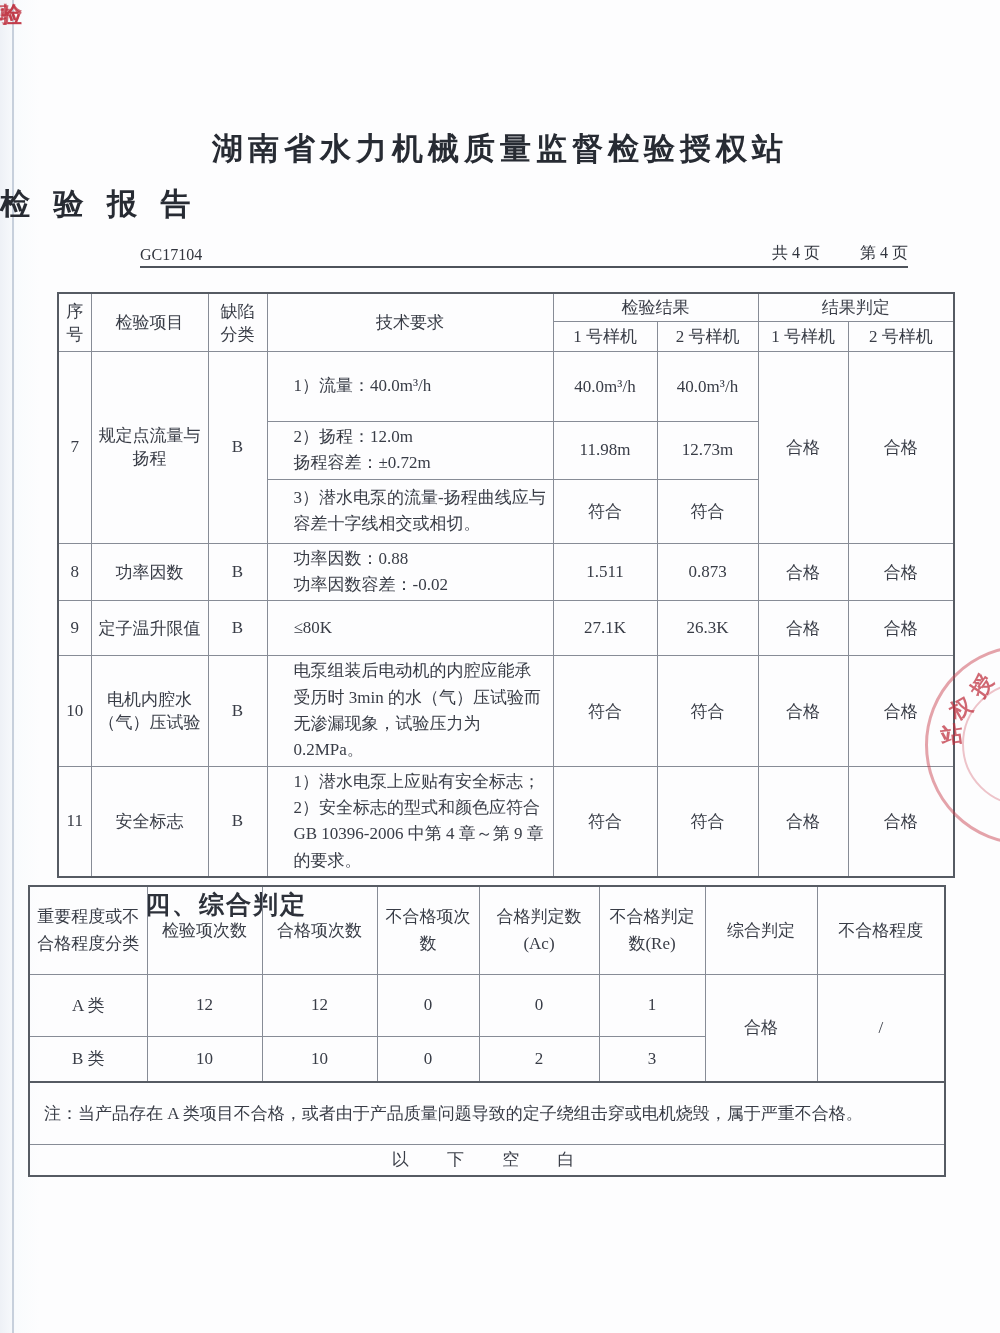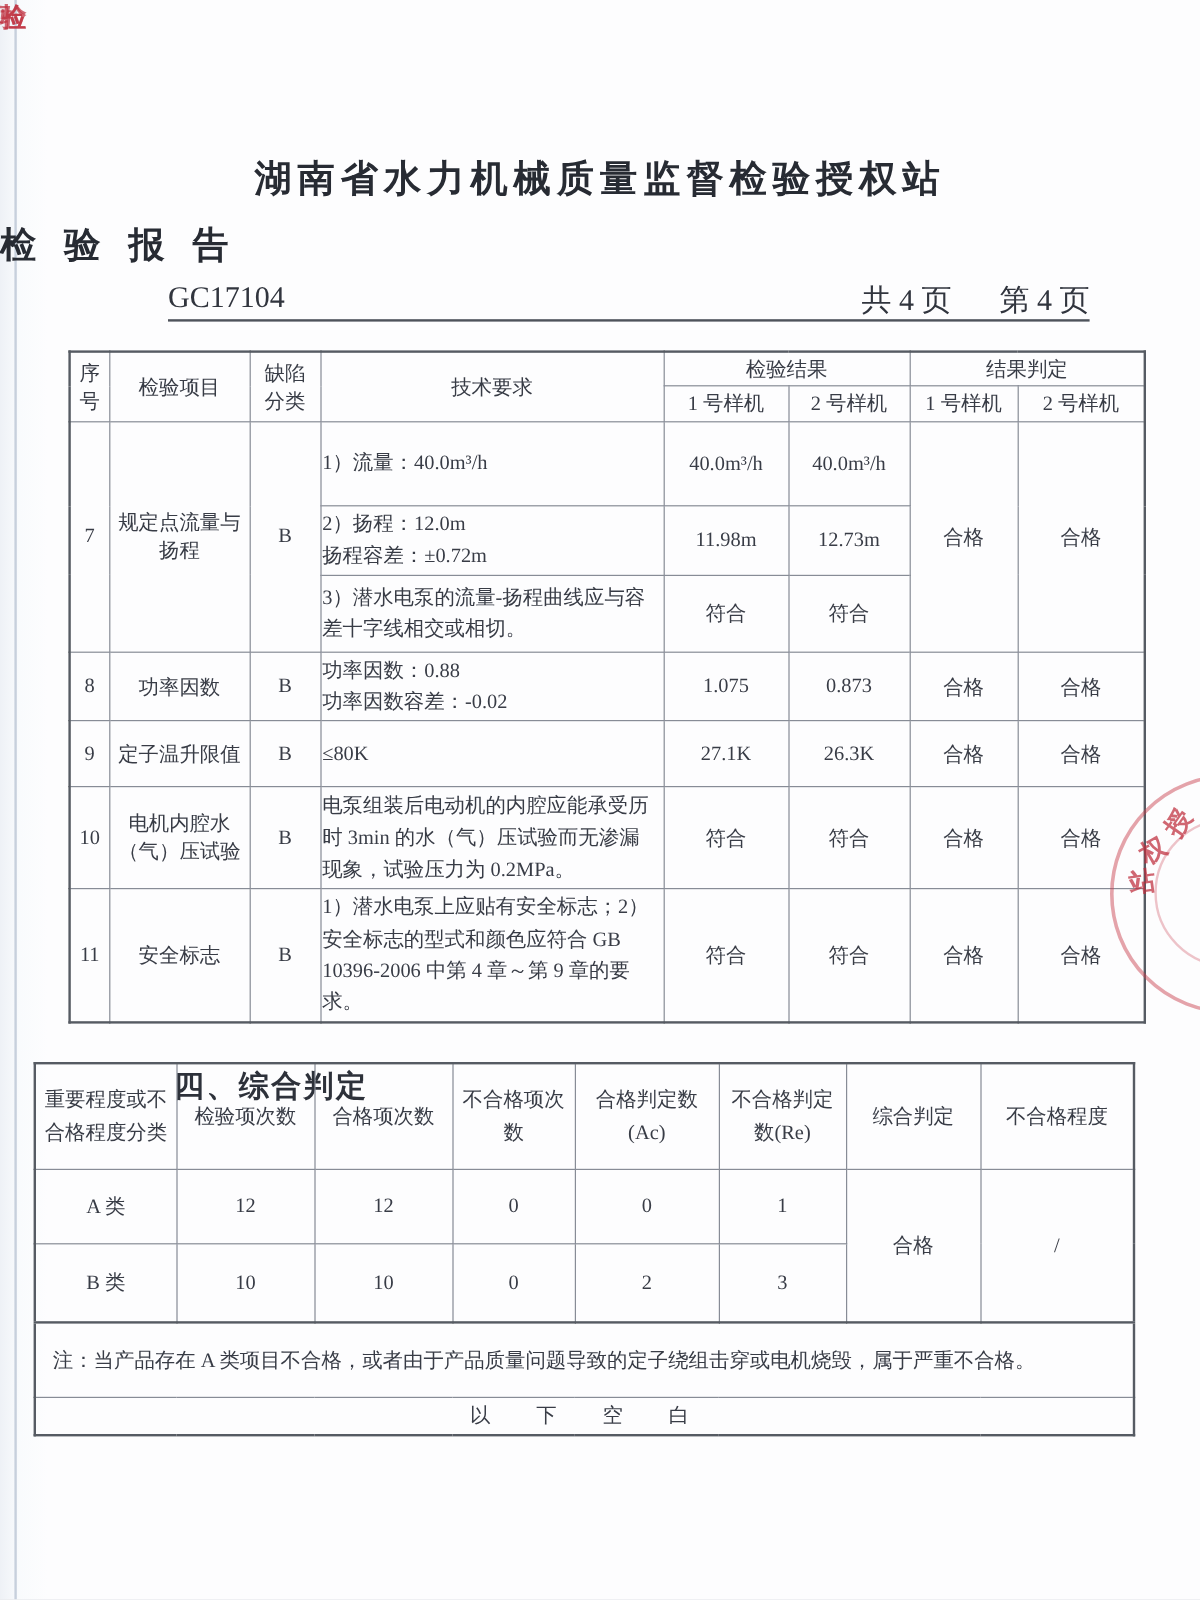--- a/index.html
+++ b/index.html
@@ -23,41 +23,41 @@
     text-align:center;font-size:31px;font-weight:bold;color:#272b33;
     letter-spacing:5px;
   }
   .doc-title{
     position:absolute;left:0;top:184px;width:1000px;
     font-size:30px;font-weight:bold;color:#272b33;
     letter-spacing:8px;
   }
   .report-line{
     position:absolute;left:140px;top:234px;width:768px;height:30px;
-    display:flex;justify-content:space-between;align-items:center;
+    display:flex;justify-content:space-between;align-items:flex-end;
     border-bottom:2px solid #4e535b;
-    font-size:25px;color:#31353e;padding-bottom:2px;
+    font-size:16px;color:#31353e;padding-bottom:2px;
   }
   .report-line .pages{display:flex;gap:40px;}
   
   table{border-collapse:collapse;table-layout:fixed;}
   .t1{position:absolute;left:57px;top:292px;width:896px;border:2px solid #565b63;}
   .t2{position:absolute;left:28px;top:885px;width:916px;border:2px solid #565b63;}
   th,td{
     border:1px solid #878c96;
     font-size:17px;font-weight:normal;color:#383c46;
     text-align:center;vertical-align:middle;
     padding:2px 6px;overflow:hidden;
   }
-  td.req{text-align:left;padding-left:1px;line-height:1.55;}
+  td.req{text-align:left;padding-left:26px;line-height:1.55;}
   .h-th1{height:24px;} .h-th2{height:30px;}
   .r7a{height:70px;} .r7b{height:56px;} .r7c{height:64px;}
   .r8{height:55px;} .r9{height:55px;} .r10{height:85px;} .r11{height:103px;}
   .t2h{height:88px;} .t2h th{line-height:1.6;}
-  .t2a{height:62px;} .t2b{height:66px;}
+  .t2a{height:62px;} .t2b{height:46px;}
   .t2note{height:62px;} .t2note td{text-align:left;padding:6px 14px;border-top:2px solid #565b63;}
   .t2blank{height:32px;}
   .t2blank td{letter-spacing:8px;word-spacing:18px;border-top:1.5px solid #565b63;margin-top:24px;}
   
   .section-title{
     position:absolute;left:145px;top:843px;
     font-size:25px;font-weight:600;color:#2d313a;letter-spacing:2px;margin-top:45px;
   }
   
   .stamp{position:absolute;left:0;top:0;width:1000px;height:1333px;pointer-events:none;filter:blur(.3px);}
@@ -147,21 +147,21 @@
         <td>符合</td>
       </tr>
       <tr class="r8">
         <td>8</td>
         <td>功率因数</td>
         <td>B</td>
         <td class="req">
           <div>功率因数：0.88</div>
           <div>功率因数容差：-0.02</div>
         </td>
-        <td>1.075</td>
+        <td>1.511</td>
         <td>0.873</td>
         <td>合格</td>
         <td>合格</td>
       </tr>
       <tr class="r9">
         <td>9</td>
         <td>定子温升限值</td>
         <td>B</td>
         <td class="req">≤80K</td>
         <td>27.1K</td>

